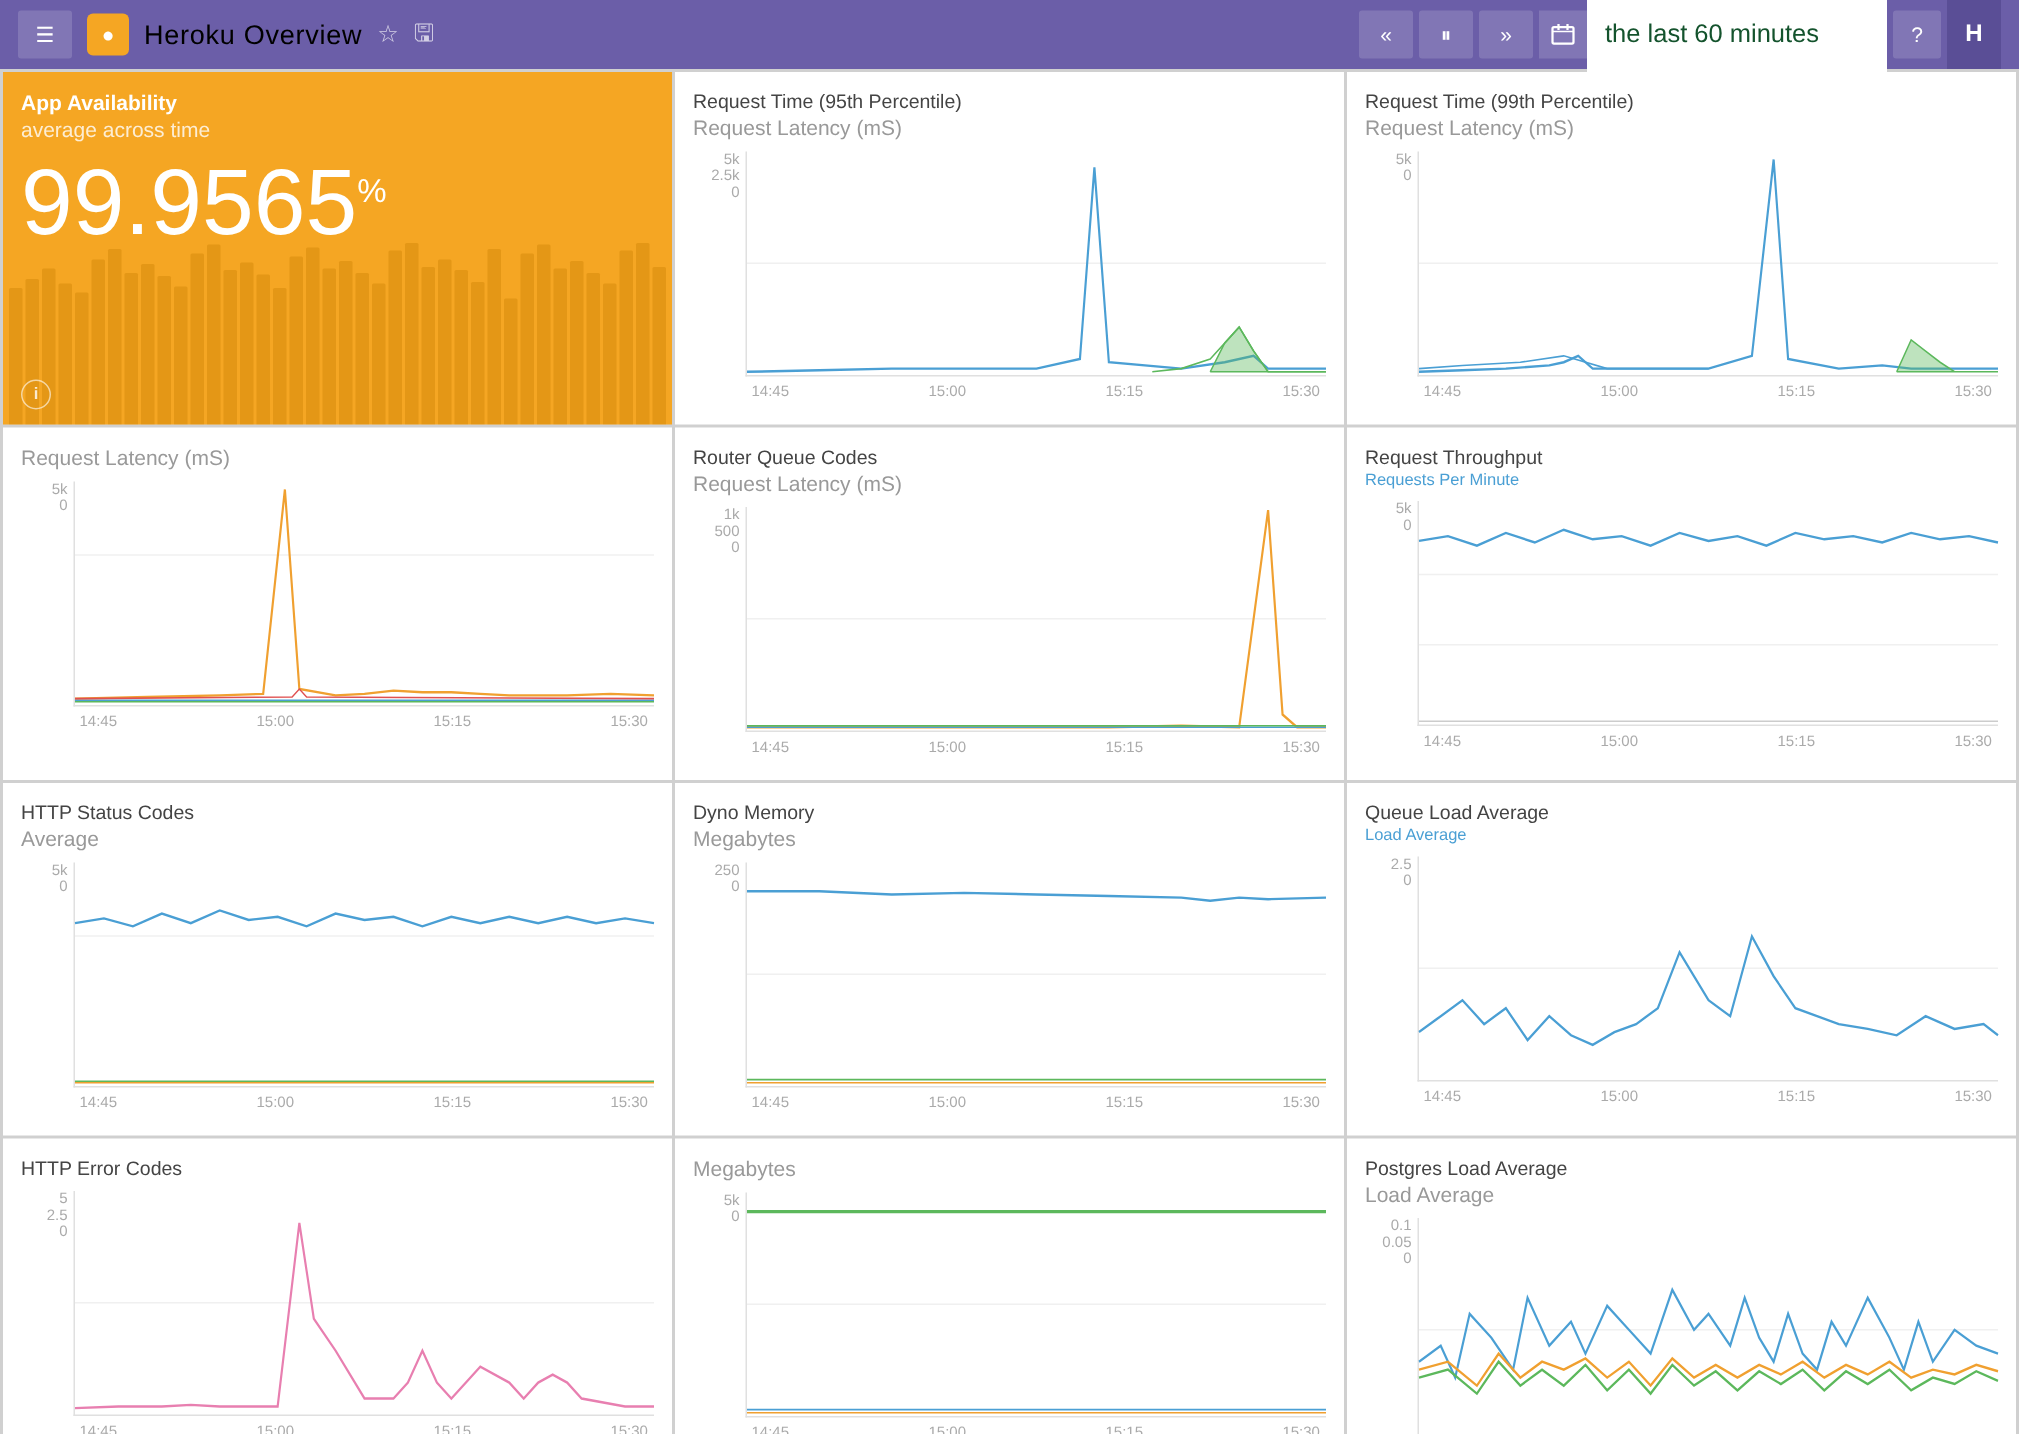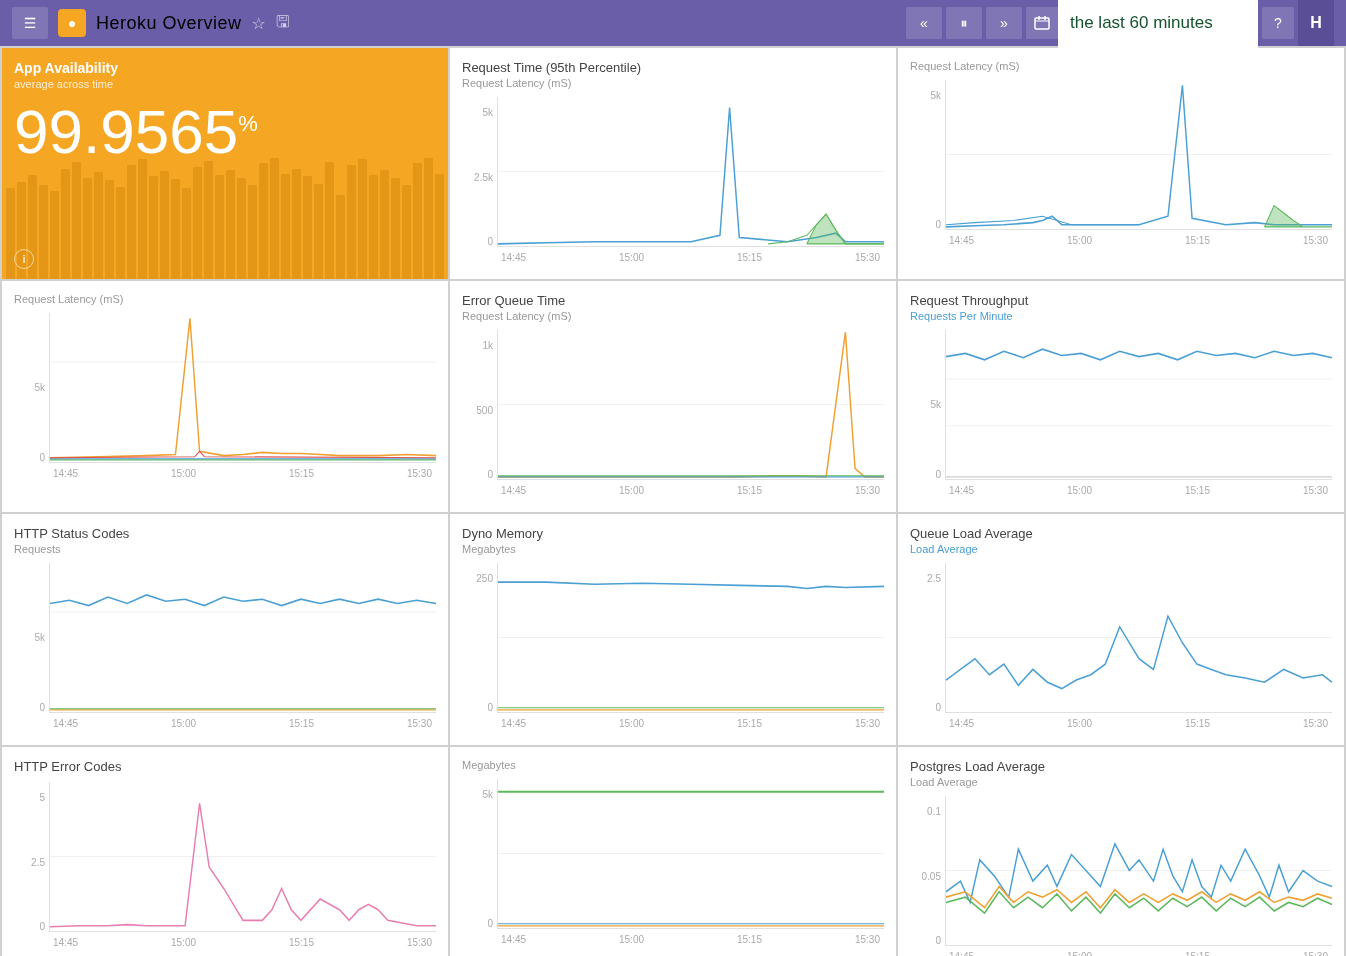--- a/index.html
+++ b/index.html
@@ -64,21 +64,21 @@
       overflow: hidden;
     }
 
     .panel-title {
       font-size: 13px;
       font-weight: 500;
       color: #444;
       margin-bottom: 2px;
     }
     .panel-subtitle {
-      font-size: 11px;
+      font-size: 14px;
       color: #999;
       margin-bottom: 8px;
     }
     .panel-subtitle-blue {
       font-size: 11px;
       color: #4a9fd4;
       margin-bottom: 8px;
     }
 
     
@@ -117,26 +117,26 @@
 
     
     .chart-container {
       position: relative;
       height: 170px;
       margin-top: 4px;
     }
     .chart-yaxis {
       position: absolute;
       left: 0;
-      top: 10px;
+      top: 0;
       bottom: 20px;
       width: 35px;
       display: flex;
       flex-direction: column;
-      justify-content: space-between;
+      justify-content: flex-start;
       align-items: flex-end;
       padding-right: 4px;
       font-size: 10px;
       color: #aaa;
     }
     .chart-area {
       position: absolute;
       left: 35px; right: 0; top: 0; bottom: 20px;
       border-bottom: 1px solid #e0e0e0;
       border-left: 1px solid #e0e0e0;
@@ -266,20 +266,21 @@
       <div class="chart-xaxis">
         <span>14:45</span>
         <span>15:00</span>
         <span>15:15</span>
         <span>15:30</span>
       </div>
     </div>
   </div>
 
   <div class="panel">
+    <div class="panel-title">Request Time (99th Percentile)</div>
     <div class="panel-subtitle">Request Latency (mS)</div>
     <div class="chart-container">
       <div class="chart-yaxis">
         <span>5k</span>
         <span></span>
         <span>0</span>
       </div>
       <div class="chart-area">
         <svg class="chart-svg" viewBox="0 0 400 140" preserveAspectRatio="none">
           <line x1="0" y1="70" x2="400" y2="70" stroke="#f0f0f0" stroke-width="1"></line>
@@ -324,21 +325,21 @@
       <div class="chart-xaxis">
         <span>14:45</span>
         <span>15:00</span>
         <span>15:15</span>
         <span>15:30</span>
       </div>
     </div>
   </div>
 
   <div class="panel">
-    <div class="panel-title">Error Queue Time</div>
+    <div class="panel-title">Router Queue Codes</div>
     <div class="panel-subtitle">Request Latency (mS)</div>
     <div class="chart-container">
       <div class="chart-yaxis">
         <span>1k</span>
         <span>500</span>
         <span>0</span>
       </div>
       <div class="chart-area">
         <svg class="chart-svg" viewBox="0 0 400 140" preserveAspectRatio="none">
           <line x1="0" y1="70" x2="400" y2="70" stroke="#f0f0f0" stroke-width="1"></line>
@@ -383,21 +384,21 @@
         <span>14:45</span>
         <span>15:00</span>
         <span>15:15</span>
         <span>15:30</span>
       </div>
     </div>
   </div>
 
   <div class="panel">
     <div class="panel-title">HTTP Status Codes</div>
-    <div class="panel-subtitle">Requests</div>
+    <div class="panel-subtitle">Average</div>
     <div class="chart-container">
       <div class="chart-yaxis">
         <span></span>
         <span>5k</span>
         <span>0</span>
       </div>
       <div class="chart-area">
         <svg class="chart-svg" viewBox="0 0 400 140" preserveAspectRatio="none">
           <line x1="0" y1="46" x2="400" y2="46" stroke="#f0f0f0" stroke-width="1"></line>
 

